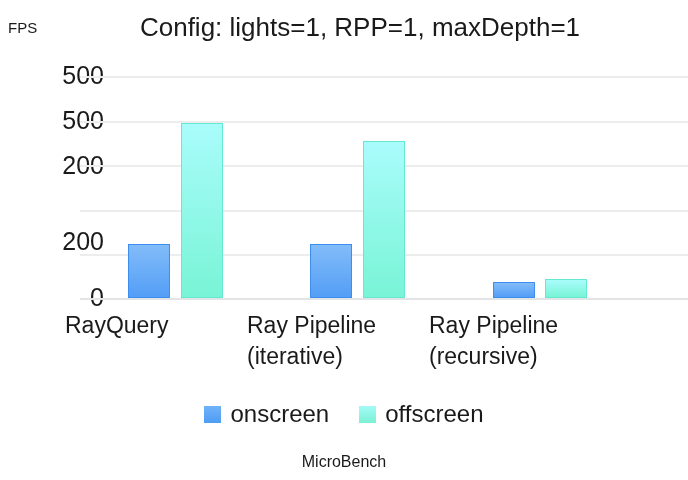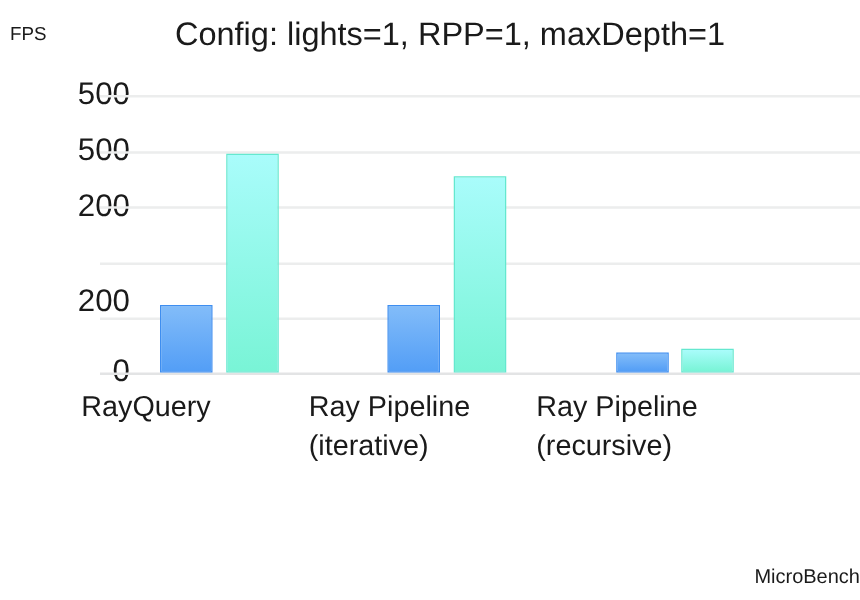--- a/index.html
+++ b/index.html
@@ -156,21 +156,21 @@
     line-height: 1;
     color: #1a1a1a;
   }
 
   
   .xaxis-title {
     position: absolute;
     left: 0;
     top: 454px;
     width: 688px;
-    text-align: right;
+    text-align: center;
     font-size: 16px;
     line-height: 1;
     color: #1a1a1a;
   }
 </style>
 </head>
 <body>
 
 <div id="chart-root">
 
@@ -211,16 +211,26 @@
     <div class="cat-label" style="left:167px;">
       <div>Ray Pipeline</div>
       <div>(iterative)</div>
     </div>
     <div class="cat-label" style="left:349px;">
       <div>Ray Pipeline</div>
       <div>(recursive)</div>
     </div>
   </div>
 
+  <div class="legend">
+    <div class="legend-item">
+      <span class="legend-swatch onscreen"></span>
+      <span class="legend-label">onscreen</span>
+    </div>
+    <div class="legend-item">
+      <span class="legend-swatch offscreen"></span>
+      <span class="legend-label">offscreen</span>
+    </div>
+  </div>
 
   <div class="xaxis-title">MicroBench</div>
 
 </div>
 
 </body></html>

